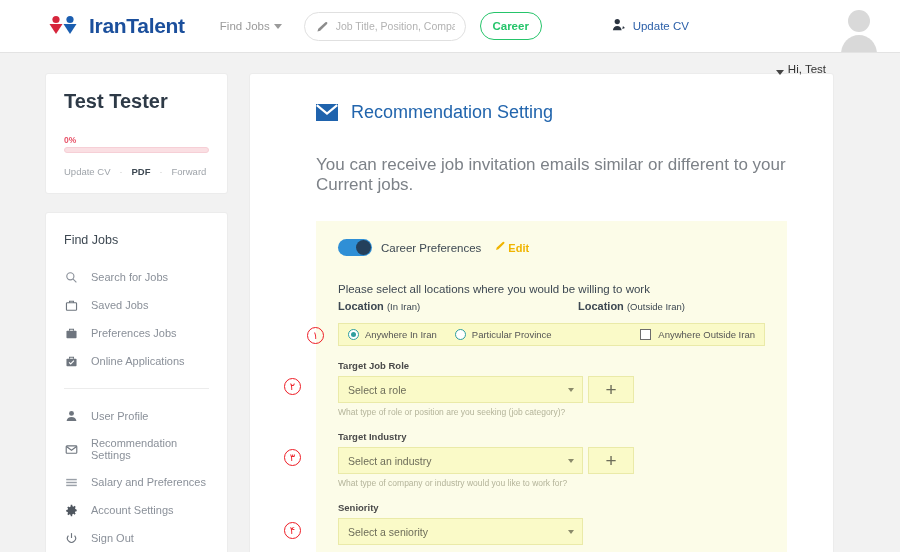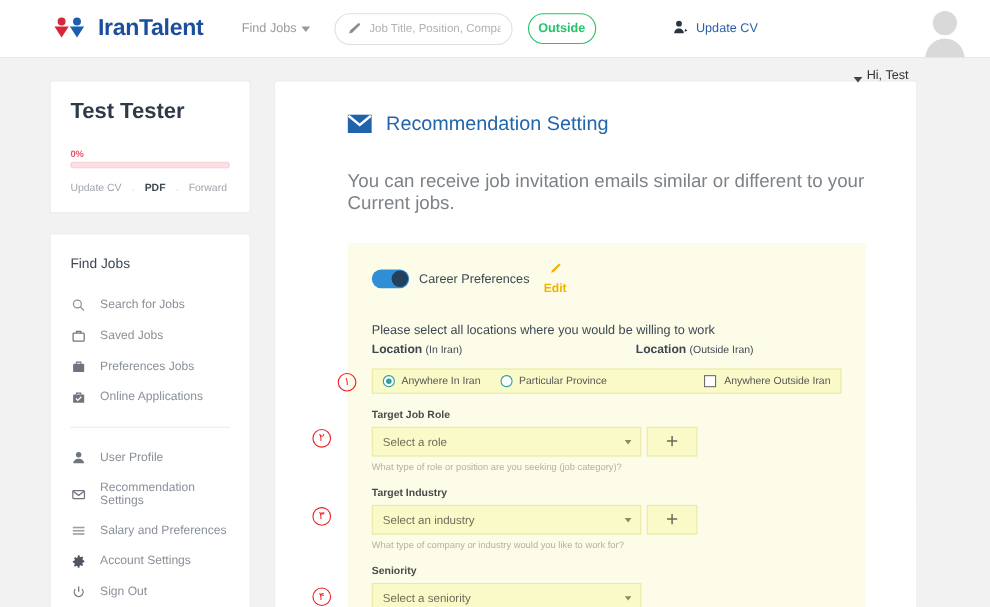--- a/index.html
+++ b/index.html
@@ -111,21 +111,21 @@
     width: 34px; height: 17px; border-radius: 10px; background: #2f8fd6;
     position: relative; cursor: pointer; flex: none;
   }
   .toggle .knob {
     position: absolute; right: 1px; top: 1px; width: 15px; height: 15px;
     border-radius: 50%; background: #24405c;
   }
   .cp-label { font-size: 11.5px; color: #3d4852; }
   .edit-link {
     display: flex; align-items: center; gap: 3px; font-size: 11px;
-    color: #f0b400; font-weight: bold; cursor: pointer; margin-left: 4px; flex-direction: column;
+    color: #f0b400; font-weight: bold; cursor: pointer; margin-left: 4px;
   }
 
   .select-msg { font-size: 11.5px; color: #3d4852; margin-top: 27px; }
   .loc-heads { display: flex; margin-top: 5px; }
   .loc-h { font-size: 11px; color: #3d4852; }
   .loc-h b { font-weight: bold; }
   .loc-h span { font-size: 9.5px; }
   .loc-h.left { width: 240px; }
 
   .opt-bar {
@@ -204,21 +204,21 @@
 
   <div class="searchbox">
     <span class="pencil-ico">
       <svg viewBox="0 0 16 16" width="13" height="13" fill="#8c8c8c">
         <path d="M12.8 1.6a1.4 1.4 0 0 1 2 2L6.4 12 3 13l1-3.4z"></path>
       </svg>
     </span>
     <input class="search-input" type="text" placeholder="Job Title, Position, Company na" style="">
   </div>
 
-  <button class="search-btn">Outside</button>
+  <button class="search-btn">Career</button>
 
   <div class="updatecv">
     <span>
       <svg viewBox="0 0 16 16" width="14" height="14" fill="#2b3440">
         <circle cx="6" cy="4" r="3"></circle>
         <path d="M1 14c0-2.8 2.2-5 5-5s5 2.2 5 5z"></path>
         <path d="M12.5 9.2l2.3 2.3-3 1 .7-3.3z"></path>
       </svg>
     </span>
     <span>Update CV</span>

